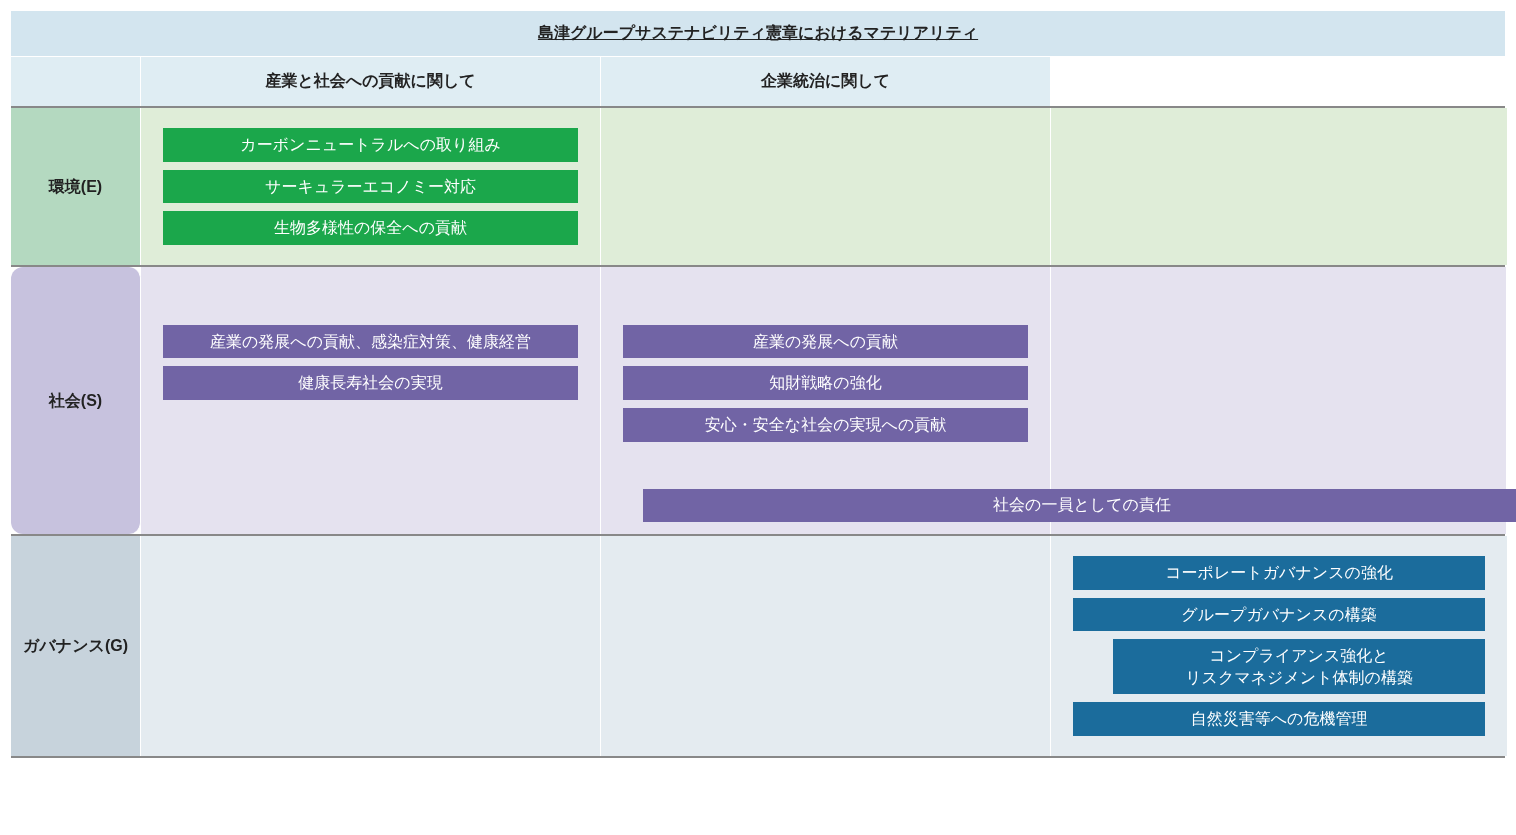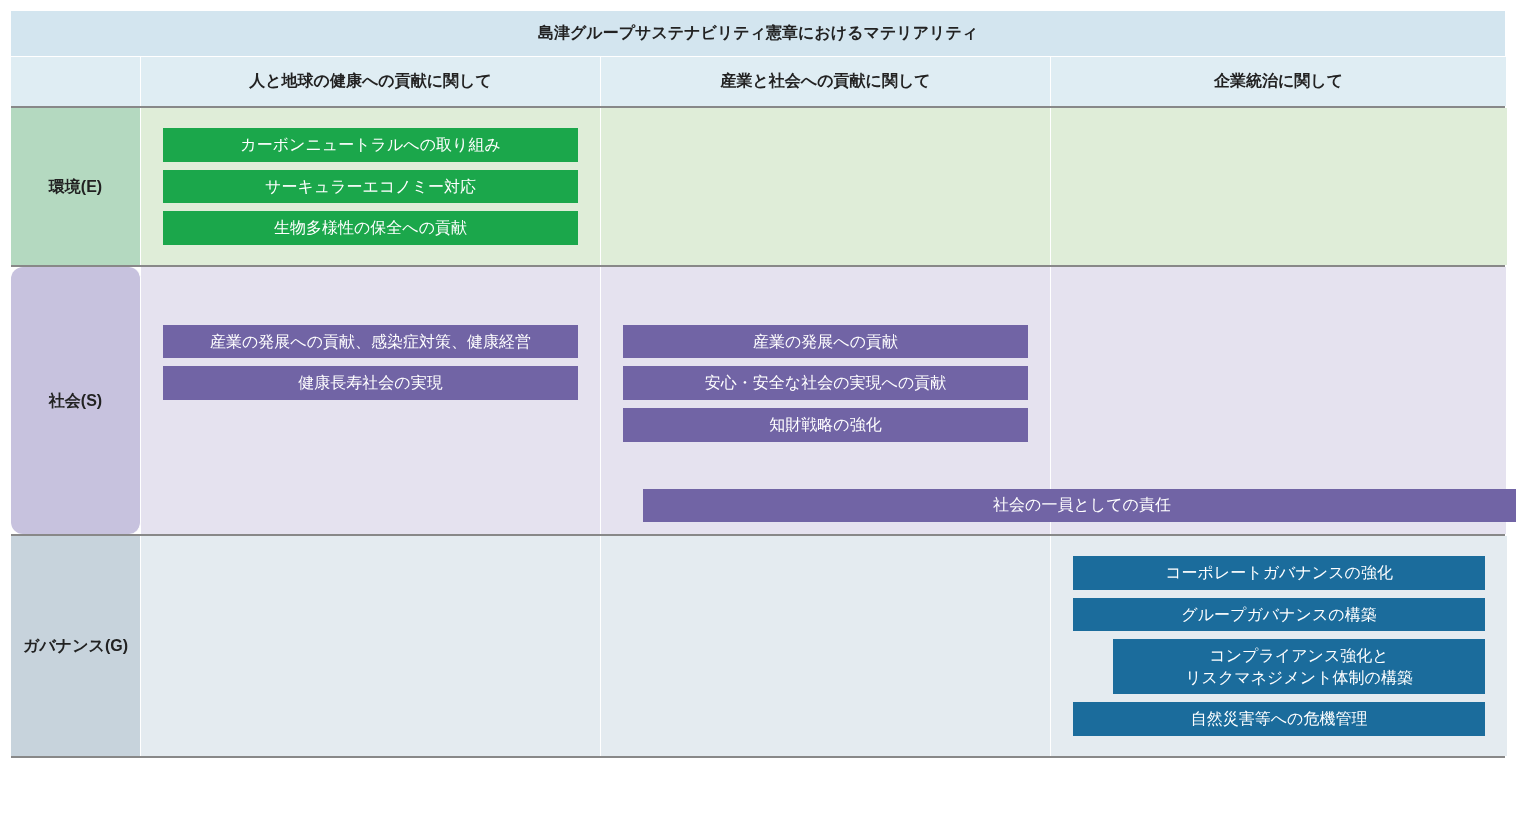--- a/index.html
+++ b/index.html
@@ -13,20 +13,21 @@
   .matrix {
     width: 1496px;
     border: 1px solid #fff;
   }
   .title-row {
     background: #d3e5ef;
     text-align: center;
     padding: 12px 0;
     font-weight: bold;
     border-bottom: 1px solid #fff;
+    text-decoration: underline;
   }
   .headers {
     display: grid;
     grid-template-columns: 130px 460px 450px 456px;
     border-bottom: 2px solid #888;
   }
   .header-cell {
     background: #dfedf3;
     text-align: center;
     padding: 14px 4px;
@@ -97,21 +98,20 @@
 </style>
 </head>
 <body>
 
 <div class="matrix">
 
   <div class="title-row">島津グループサステナビリティ憲章におけるマテリアリティ</div>
 
   <div class="headers">
     <div class="header-empty"></div>
-    <div class="header-cell">人と地球の健康への貢献に関して</div>
     <div class="header-cell">産業と社会への貢献に関して</div>
     <div class="header-cell">企業統治に関して</div>
   </div>
 
   <div class="row env">
     <div class="row-label">
       <span>環境</span>
       <span>(E)</span>
     </div>
     <div class="row-body">
@@ -138,22 +138,22 @@
         <div class="spacer"></div>
         <div class="pill pill-purple">産業の発展への貢献、感染症対策、健康経営</div>
         <div class="pill pill-purple">健康長寿社会の実現</div>
         <div class="spacer"></div>
         <div class="spacer"></div>
         <div class="spacer"></div>
       </div>
       <div class="body-cell">
         <div class="spacer"></div>
         <div class="pill pill-purple">産業の発展への貢献</div>
+        <div class="pill pill-purple">知財戦略の強化</div>
         <div class="pill pill-purple">安心・安全な社会の実現への貢献</div>
-        <div class="pill pill-purple">知財戦略の強化</div>
       </div>
       <div class="body-cell"></div>
 
       <div class="span-pill pill-purple" style="left:474px; bottom:12px; width:878px;margin-left:28px;">社会の一員としての責任</div>
     </div>
   </div>
 
   <div class="row gov">
     <div class="row-label">
       <span>ガバナンス</span>

